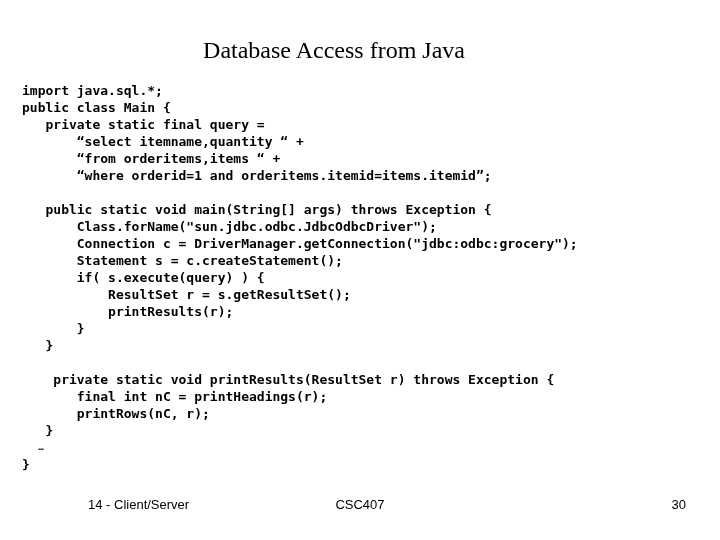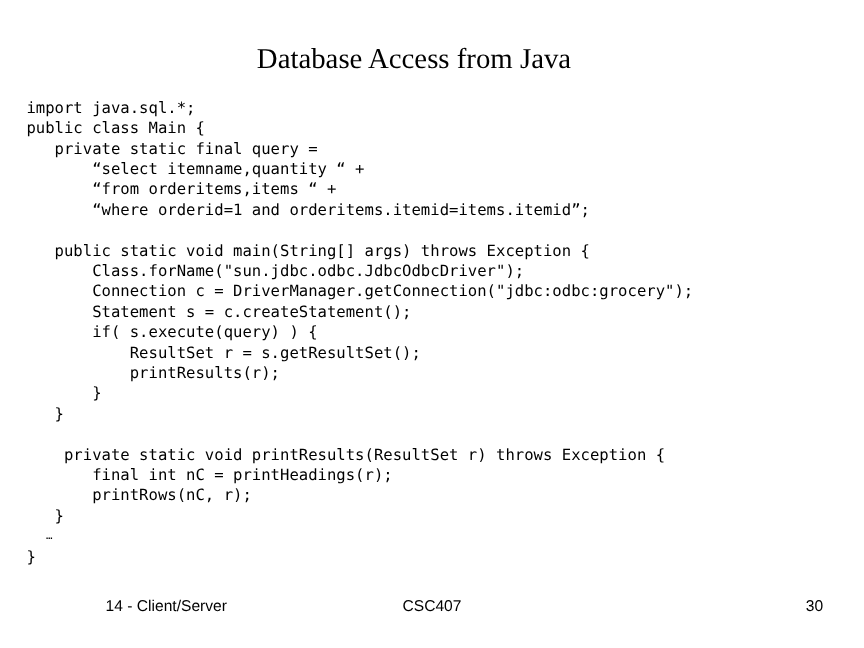--- a/index.html
+++ b/index.html
@@ -10,21 +10,21 @@
   #slide {
     position: relative;
     width: 720px;
     height: 540px;
     background: #ffffff;
     overflow: hidden;
     color: #000000;
   }
   #slide-title {
     position: absolute;
-    left: 11px;
+    left: 0;
     top: 36px;
     width: 668px;
     text-align: center;
     font-family: "Liberation Serif", "DejaVu Serif", serif;
     font-size: 24px;
     line-height: 28px;
     font-weight: normal;
     color: #000000;
     white-space: pre;
   }
@@ -36,20 +36,21 @@
     font-family: "DejaVu Sans Mono", "Liberation Mono", monospace;
     font-size: 13px;
     line-height: 17px;
     color: #000000;
     white-space: pre;
     letter-spacing: 0px;
   }
   .code-line {
     white-space: pre;
     min-height: 17px;
+    font-weight: bold;
   }
   .code-line.blank {
     height: 17px;
   }
   .code-line.ellipsis {
     font-size: 9px;
     line-height: 17px;
   }
   #footer {
     position: absolute;

